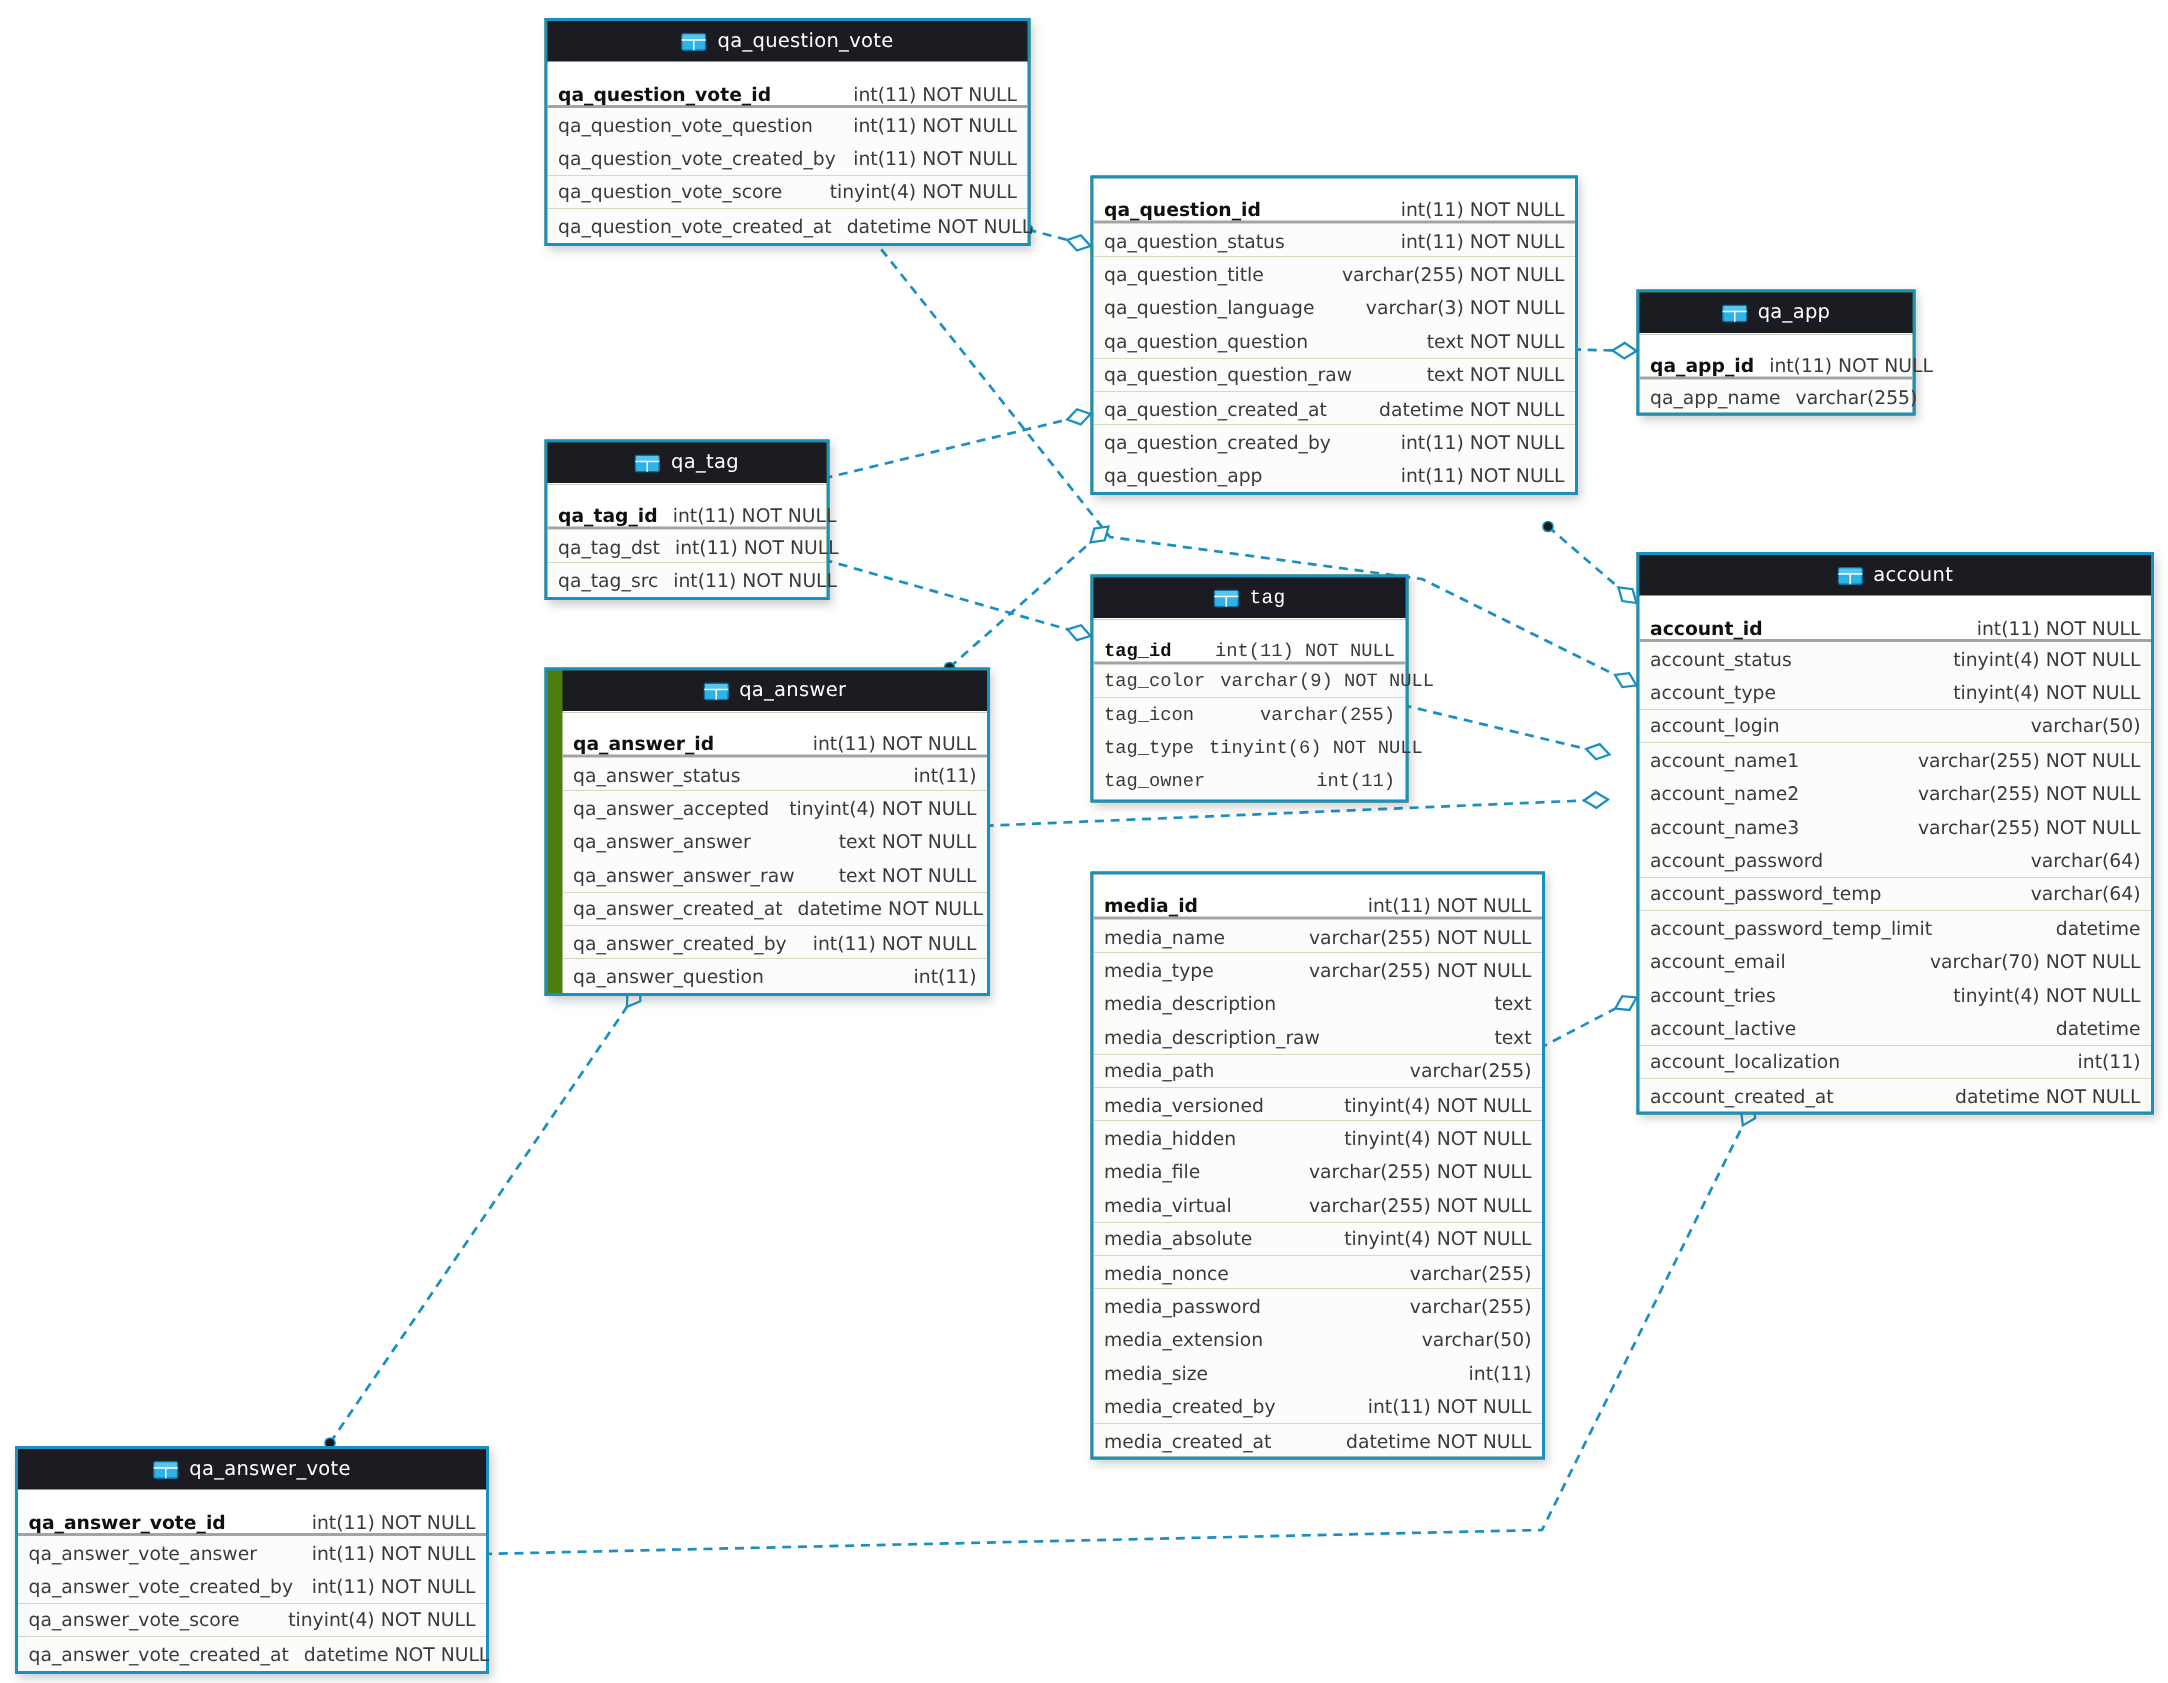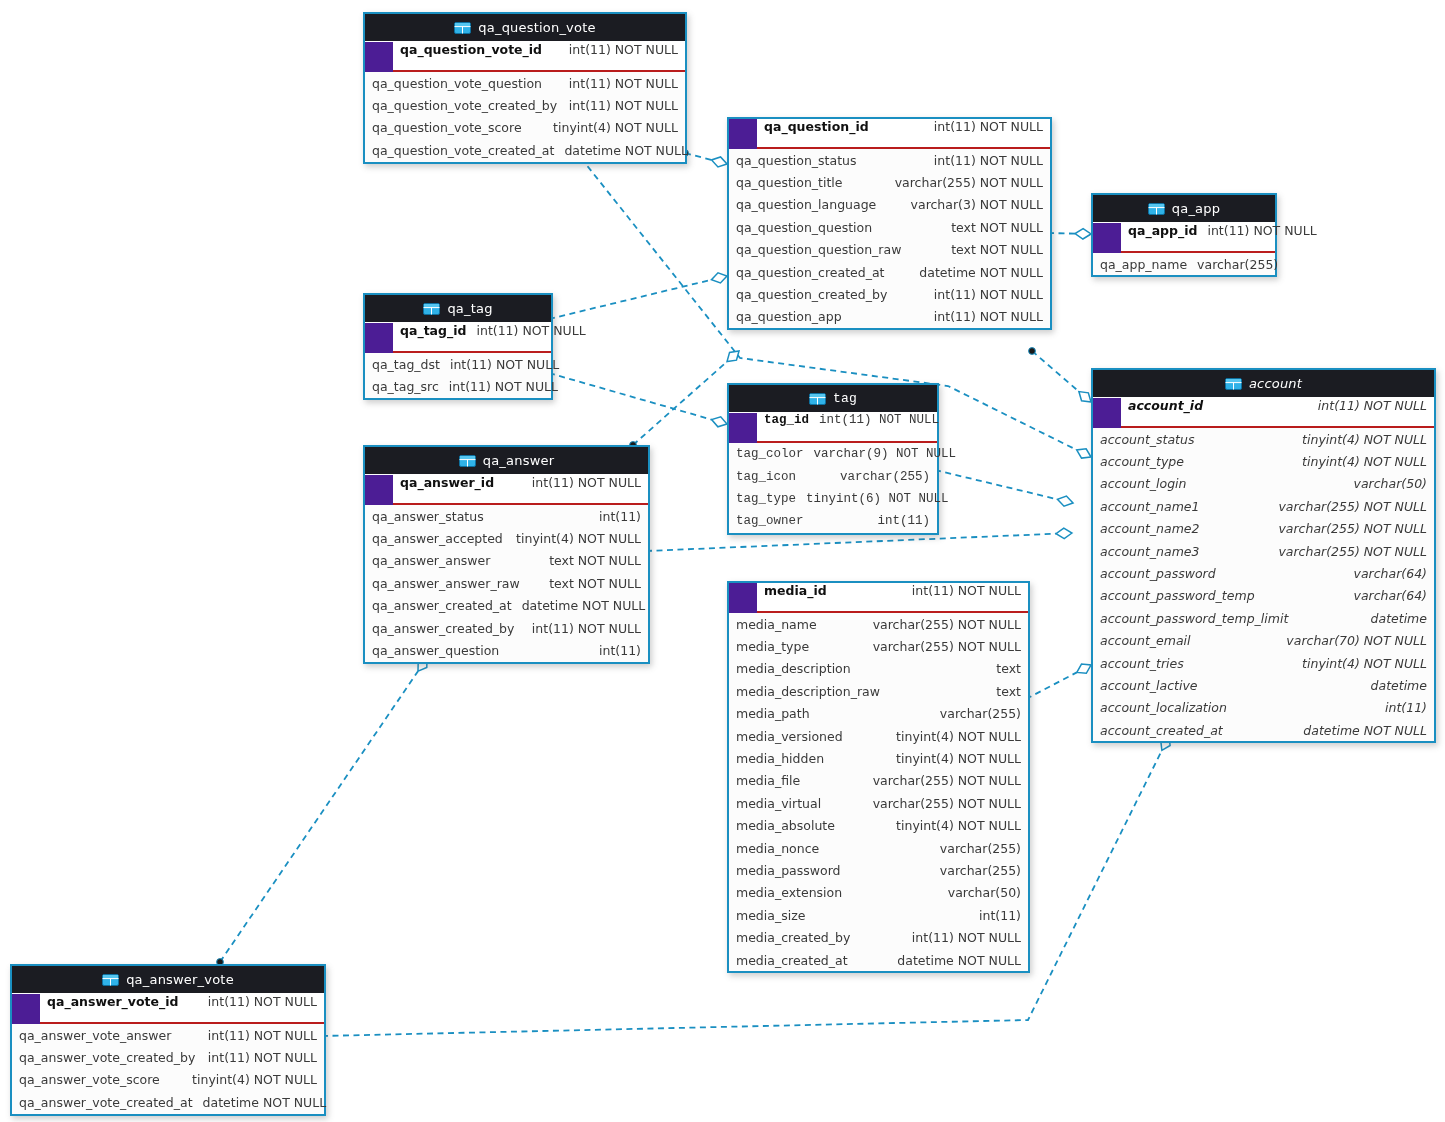--- a/index.html
+++ b/index.html
@@ -1,25 +1,25 @@
 <!DOCTYPE html>
 <html><head>
 <meta charset="utf-8">
 <style>
   html,body{margin:0;padding:0;background:#ffffff;}
   body{width:1445px;height:1122px;font-family:"DejaVu Sans","Liberation Sans",sans-serif;}
   .canvas{position:relative;width:1445px;height:1122px;overflow:hidden;background:#ffffff;}
   #rel-layer{position:absolute;left:0;top:0;z-index:1;}
-  .tbl{position:absolute;z-index:2;border:2px solid #1a8fc1;background:#4c1d95;
+  .tbl{position:absolute;z-index:2;border:2px solid #1a8fc1;background:#4d7c0f;
        box-shadow:2px 3px 6px rgba(80,80,80,.28);font-size:12.5px;color:#3a3a3a;}
   .tbl-hdr{background:#1b1c22;color:#ffffff;height:27px;display:flex;align-items:center;
        justify-content:center;gap:7px;border-bottom:1px solid #ffffff;}
   .tbl-hdr .ttl{font-size:13px;letter-spacing:.2px;}
-  .pk-row{height:28px;display:flex;align-items:flex-start;justify-content:space-between;
-       padding:0 7px;border-bottom:2px solid #b91c1c;background:#ffffff;margin-left:28px;}
+  .pk-row{height:28px;display:flex;align-items:flex-end;justify-content:space-between;
+       padding:0 7px;border-bottom:2px solid #a3a3a3;background:#ffffff;}
   .pk-row .cname{font-weight:bold;color:#101010;}
   .col-row{height:22.4px;display:flex;align-items:center;justify-content:space-between;
        padding:0 7px;background:#fcfcfc;}
   .cname{white-space:nowrap;}
   .ctype{white-space:nowrap;margin-left:10px;}
   .icn{display:flex;align-items:center;}
 </style>
 </head>
 <body>
 
@@ -229,21 +229,21 @@
       </div>
       <div class="col-row">
         <span class="cname">tag_type</span>
         <span class="ctype">tinyint(6) NOT NULL</span>
       </div>
       <div class="col-row">
         <span class="cname">tag_owner</span>
         <span class="ctype">int(11)</span>
       </div>
     </div>
-    <div class="tbl" style="left: 1091px; top: 368px; width: 341px; font-style: italic;">
+    <div class="tbl" style="left: 1091px; top: 368px; width: 341px;">
       <div class="tbl-hdr">
         <div class="icn">
           <svg width="17" height="12" viewBox="0 0 17 12">
             <rect x="0.5" y="0.5" width="16" height="11" rx="1.5" fill="#2fb2e8" stroke="#0d6f9e"></rect>
             <rect x="1" y="1" width="15" height="3.4" fill="#55c6f0"></rect>
             <line x1="0.5" y1="4.6" x2="16.5" y2="4.6" stroke="#ffffff" stroke-width="1"></line>
             <line x1="8.5" y1="4.6" x2="8.5" y2="11.5" stroke="#ffffff" stroke-width="1"></line>
           </svg>
         </div>
         <span class="ttl">account</span>
@@ -302,21 +302,21 @@
       </div>
       <div class="col-row">
         <span class="cname">account_localization</span>
         <span class="ctype">int(11)</span>
       </div>
       <div class="col-row">
         <span class="cname">account_created_at</span>
         <span class="ctype">datetime NOT NULL</span>
       </div>
     </div>
-    <div class="tbl" style="left: 363px; top: 445px; width: 283px;">
+    <div class="tbl" style="left: 363px; top: 445px; width: 283px; padding-left: 10px;">
       <div class="tbl-hdr">
         <div class="icn">
           <svg width="17" height="12" viewBox="0 0 17 12">
             <rect x="0.5" y="0.5" width="16" height="11" rx="1.5" fill="#2fb2e8" stroke="#0d6f9e"></rect>
             <rect x="1" y="1" width="15" height="3.4" fill="#55c6f0"></rect>
             <line x1="0.5" y1="4.6" x2="16.5" y2="4.6" stroke="#ffffff" stroke-width="1"></line>
             <line x1="8.5" y1="4.6" x2="8.5" y2="11.5" stroke="#ffffff" stroke-width="1"></line>
           </svg>
         </div>
         <span class="ttl">qa_answer</span>

